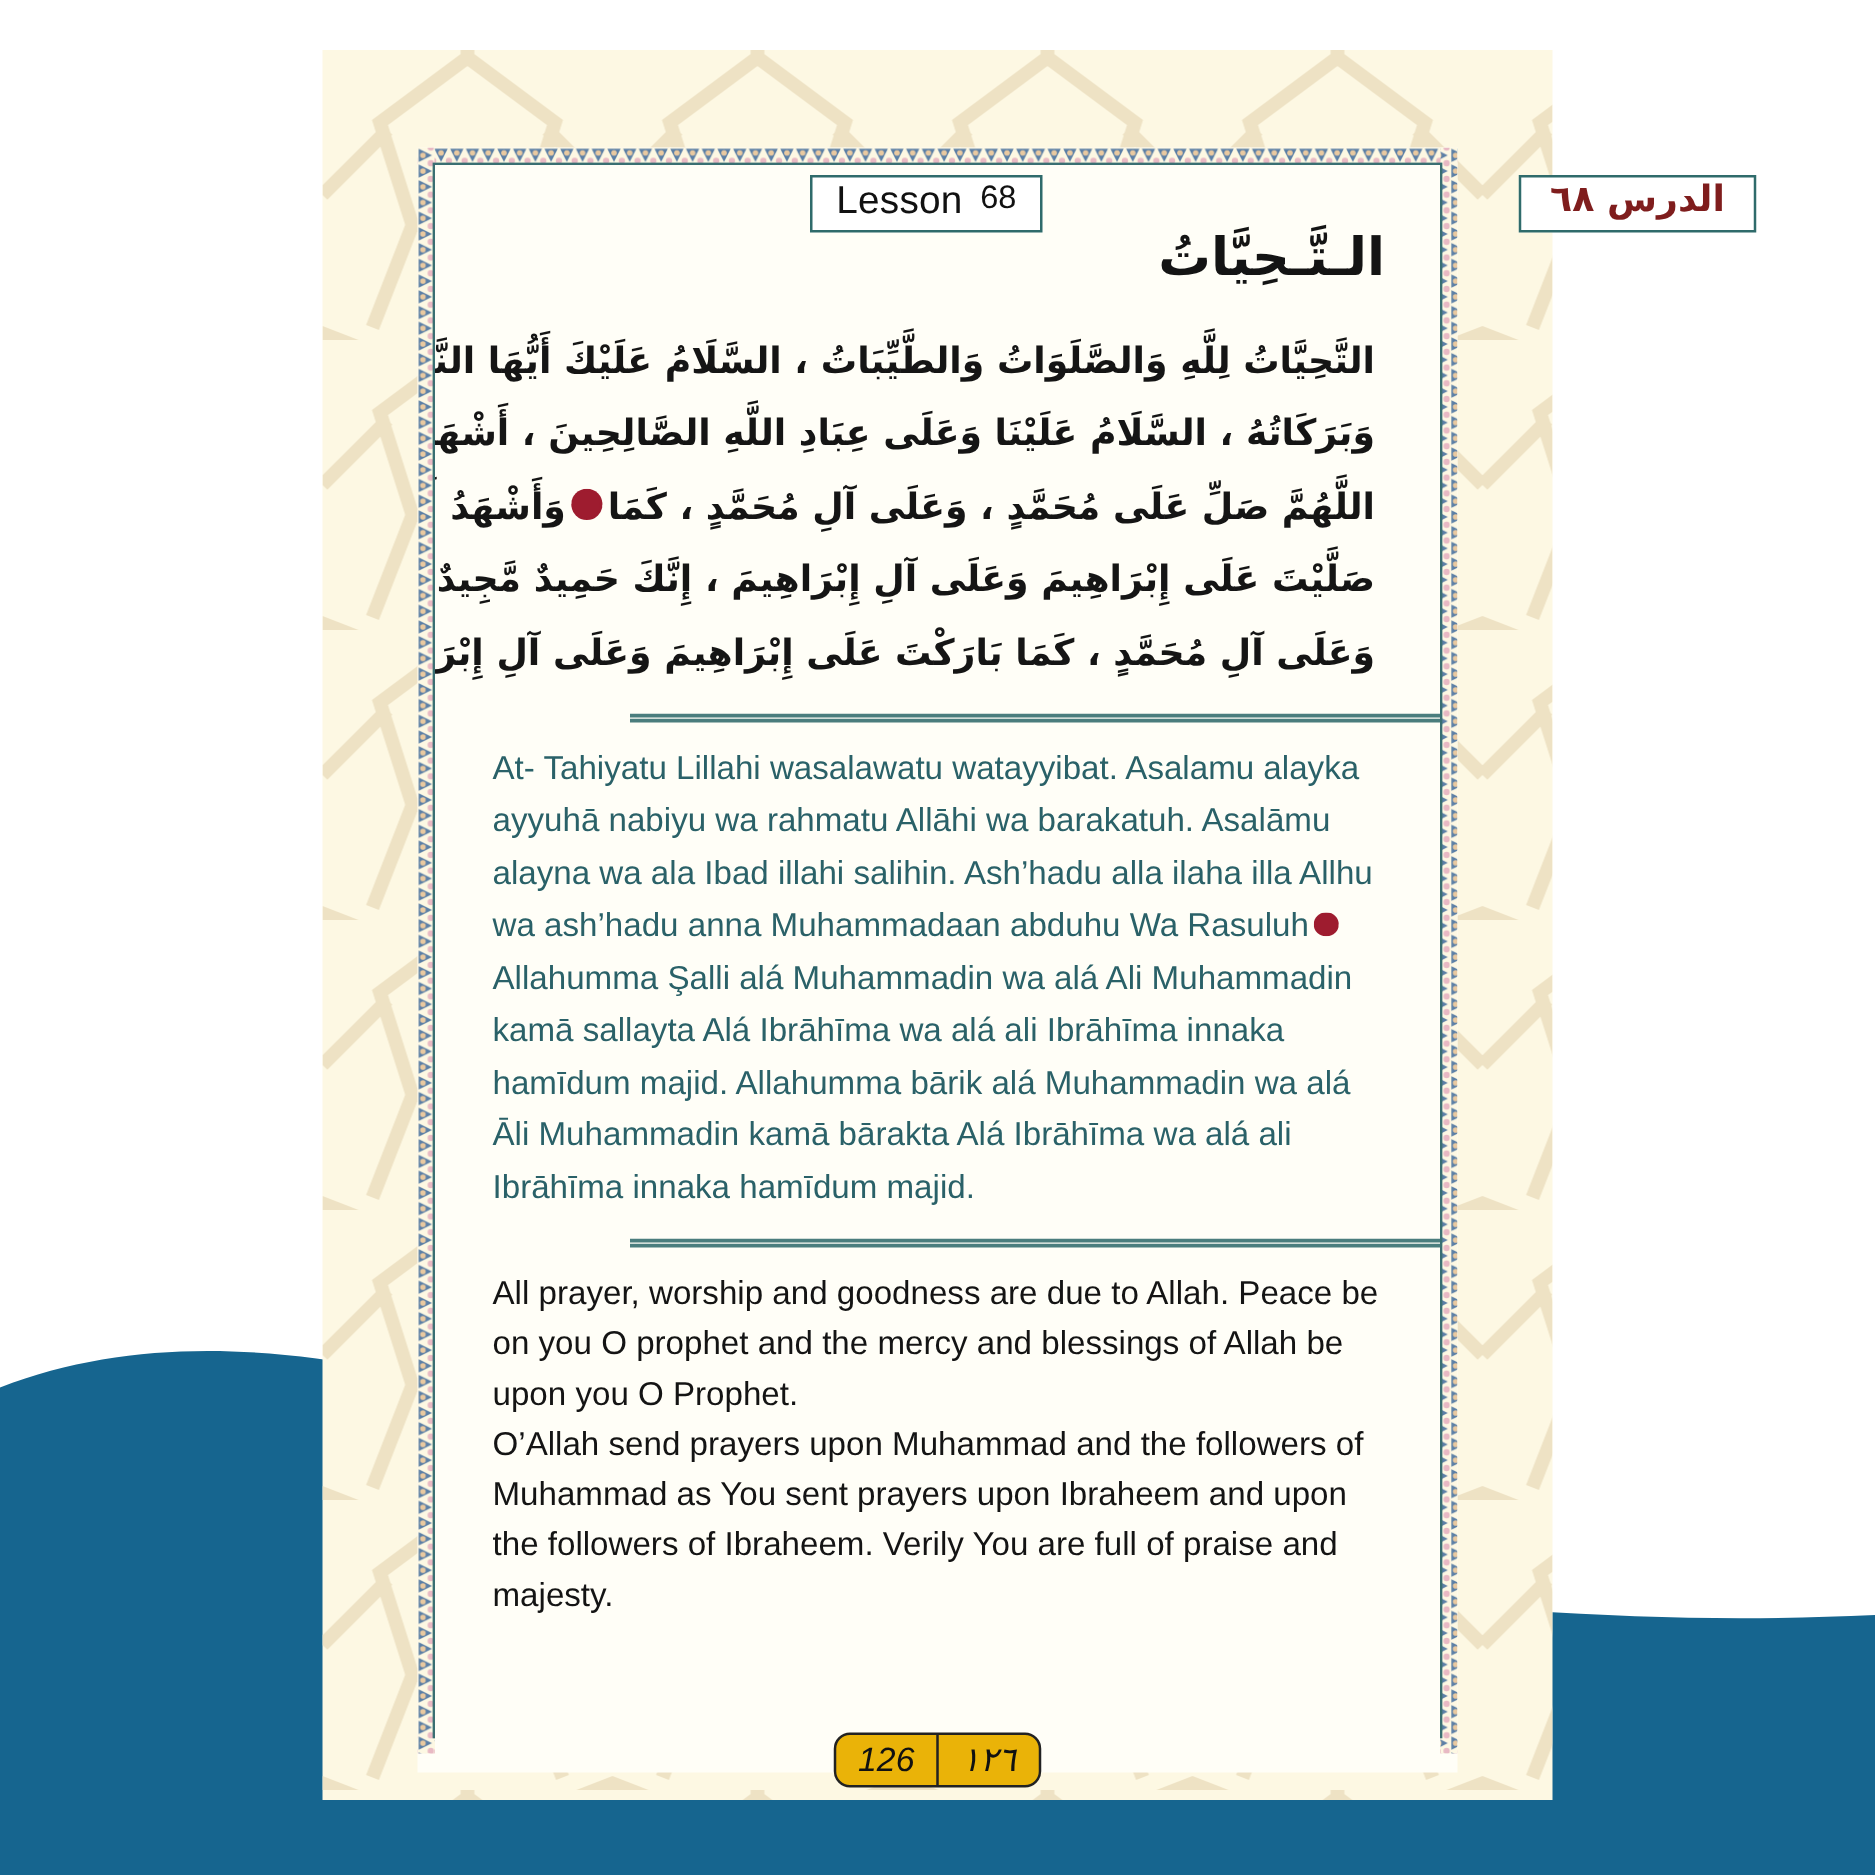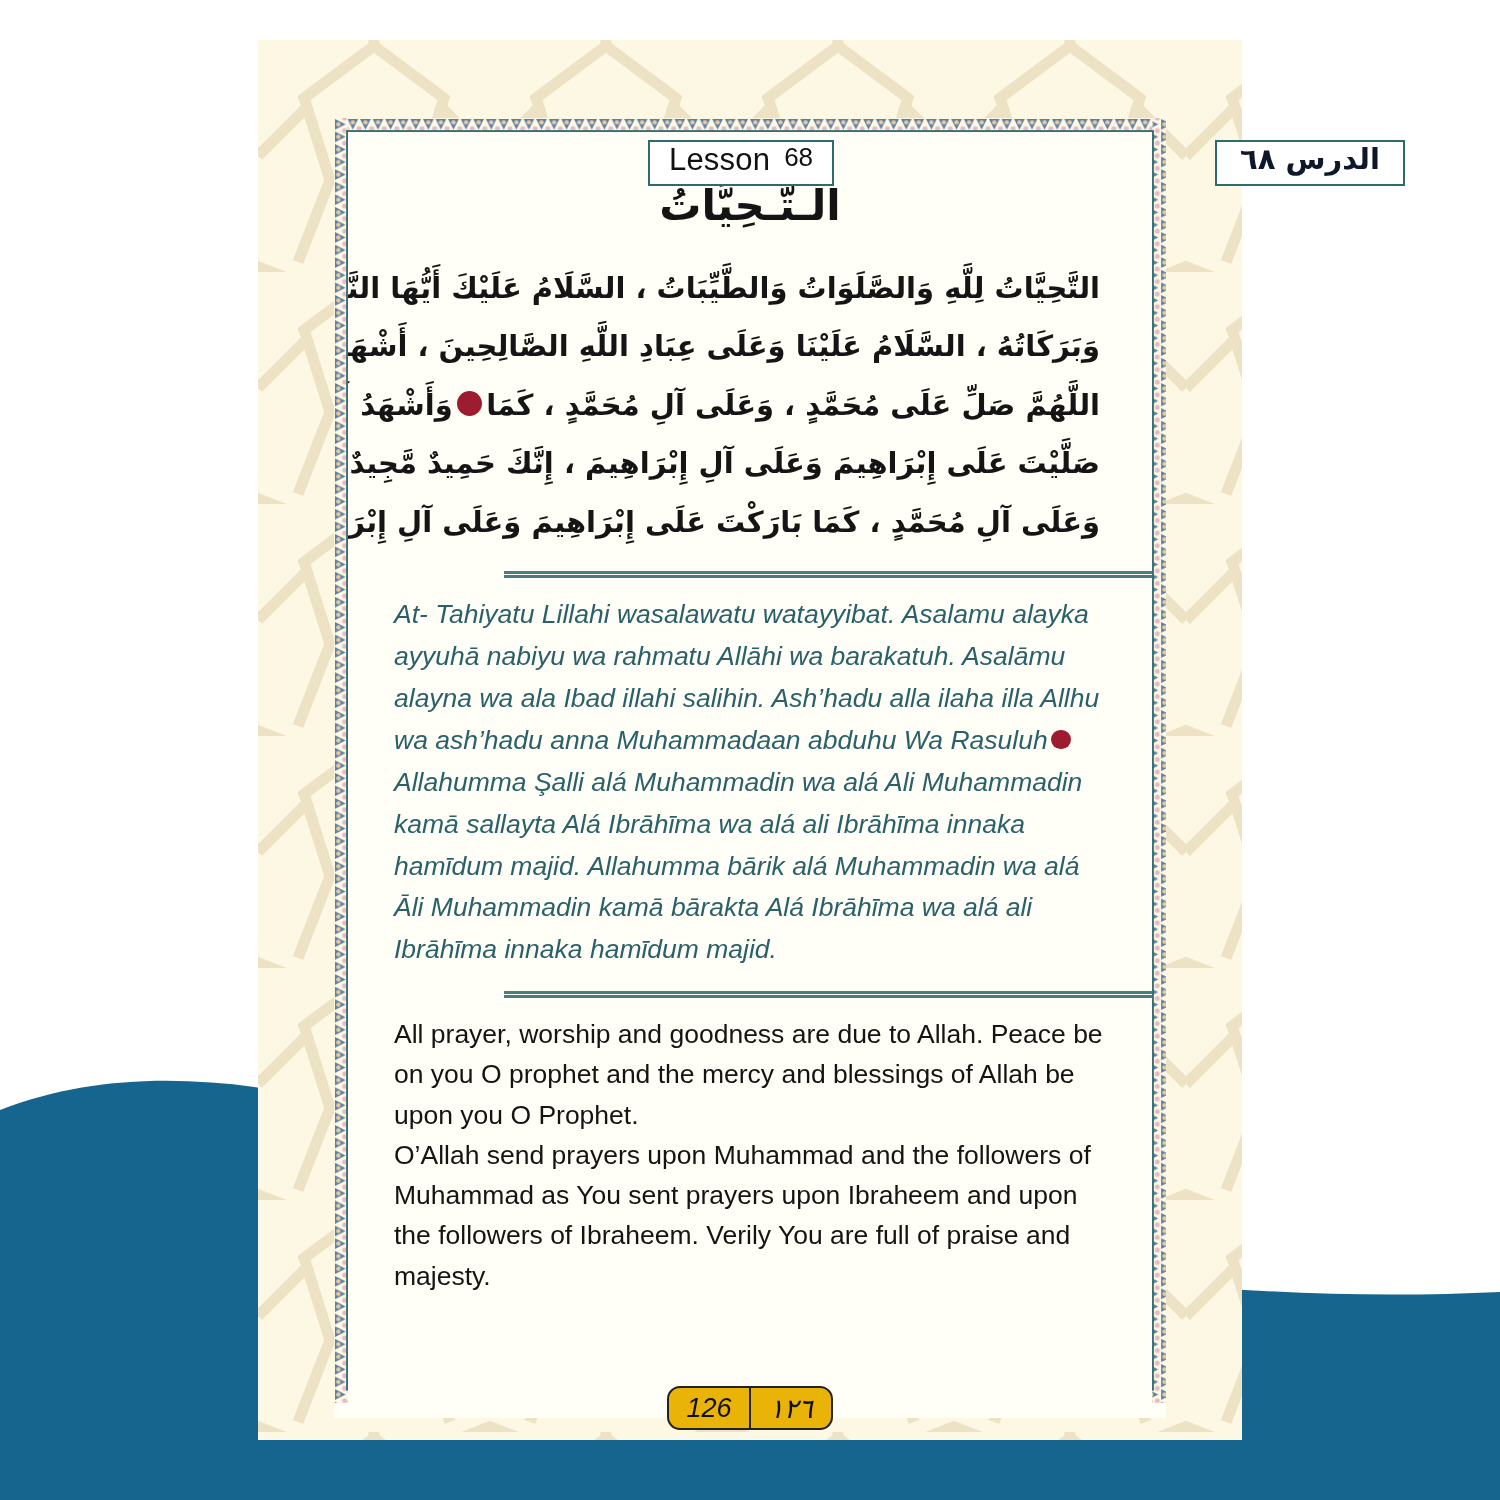--- a/index.html
+++ b/index.html
@@ -65,37 +65,37 @@
     display:flex;
     justify-content:center;
     box-sizing:border-box;
   }
   #tab-lesson{left:390px;top:100px;width:186px;padding:0 10px;}
   #tab-lesson .lbl{font-size:31px;color:#111;letter-spacing:.2px;}
   #tab-lesson .num{font-size:26px;color:#111;margin-left:14px;}
   #tab-darsu{left:957px;top:100px;width:190px;}
   #tab-darsu .ar{
     font-family:"DejaVu Sans", sans-serif;
-    font-size:29px;color:#0f172a;direction:rtl;
+    font-size:29px;color:#7f1d1d;direction:rtl;
     font-weight:700;
   }
 
   
   #content{
     position:absolute;
     left:0;top:0;
     width:100%;
     padding:34px 44px 0 44px;
     box-sizing:border-box;
     z-index:4;
   }
 
   
   #title-ar{
-    text-align:center;
+    text-align:right;
     font-family:"DejaVu Sans", sans-serif;
     font-size:42px;
     color:#141414;
     direction:rtl;
     line-height:1.25;
     font-weight:700;
     margin:14px 0 0 0;
   }
   #title-en{
     text-align:center;
@@ -141,21 +141,20 @@
     border-bottom:3px solid #4a7d7d;
     box-sizing:border-box;
   }
 
   
   #translit{
     font-size:26.5px;
     line-height:1.58;
     color:#2a6168;
     margin:0 2px;
-    font-style:italic;
   }
   
   #translation{
     font-size:26.5px;
     line-height:1.52;
     color:#141414;
     margin:0 2px;
   }
   #translation p{margin:0;}
   #translation p + p{margin-top:0px;}

